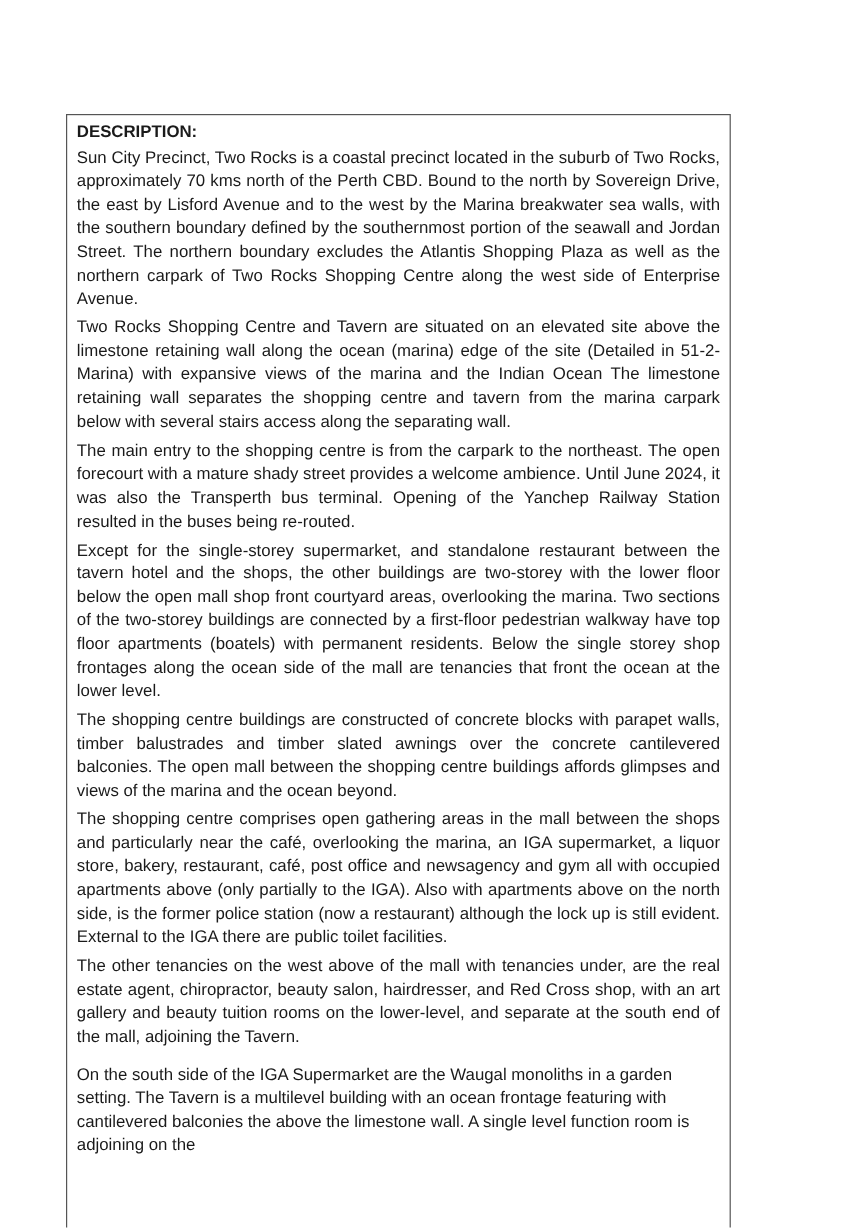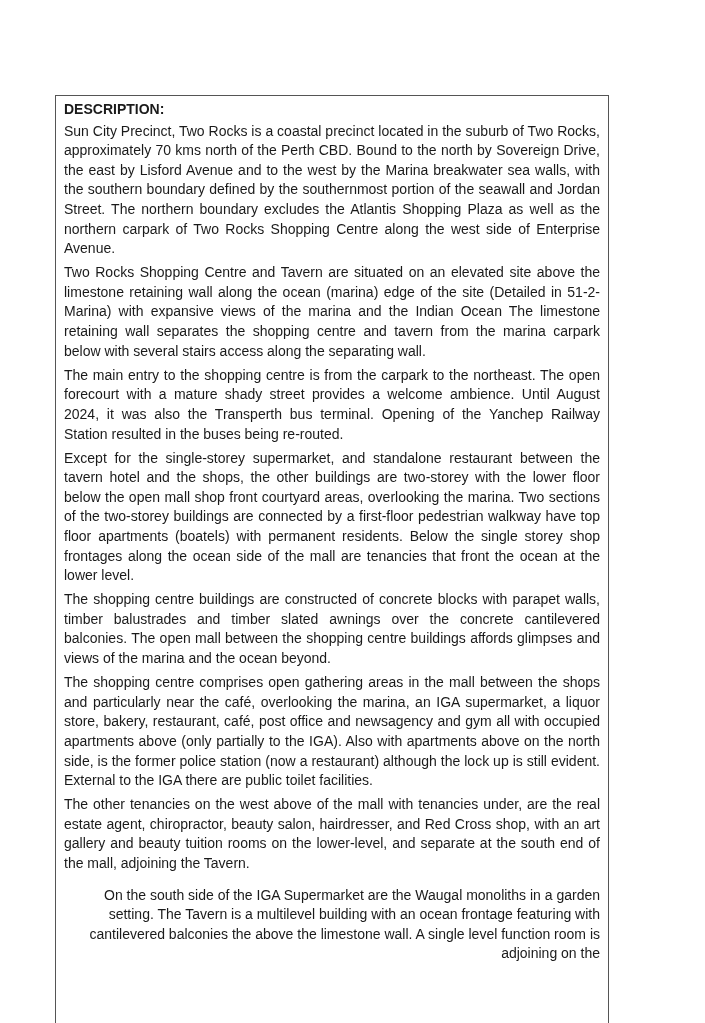--- a/index.html
+++ b/index.html
@@ -39,19 +39,19 @@
     text-align: justify;
   }
 </style>
 </head>
 <body>
 
 <div class="desc-box">
   <div class="desc-heading">DESCRIPTION:</div>
   <p class="desc-para">Sun City Precinct, Two Rocks is a coastal precinct located in the suburb of Two Rocks, approximately 70 kms north of the Perth CBD. Bound to the north by Sovereign Drive, the east by Lisford Avenue and to the west by the Marina breakwater sea walls, with the southern boundary defined by the southernmost portion of the seawall and Jordan Street. The northern boundary excludes the Atlantis Shopping Plaza as well as the northern carpark of Two Rocks Shopping Centre along the west side of Enterprise Avenue.</p>
   <p class="desc-para">Two Rocks Shopping Centre and Tavern are situated on an elevated site above the limestone retaining wall along the ocean (marina) edge of the site (Detailed in 51-2-Marina) with expansive views of the marina and the Indian Ocean The limestone retaining wall separates the shopping centre and tavern from the marina carpark below with several stairs access along the separating wall.</p>
-  <p class="desc-para">The main entry to the shopping centre is from the carpark to the northeast. The open forecourt with a mature shady street provides a welcome ambience. Until August 2024, it was also the Transperth bus terminal. Opening of the Yanchep Railway Station resulted in the buses being re-routed.</p>
+  <p class="desc-para">The main entry to the shopping centre is from the carpark to the northeast. The open forecourt with a mature shady street provides a welcome ambience. Until June 2024, it was also the Transperth bus terminal. Opening of the Yanchep Railway Station resulted in the buses being re-routed.</p>
   <p class="desc-para">Except for the single-storey supermarket, and standalone restaurant between the tavern hotel and the shops, the other buildings are two-storey with the lower floor below the open mall shop front courtyard areas, overlooking the marina. Two sections of the two-storey buildings are connected by a first-floor pedestrian walkway have top floor apartments (boatels) with permanent residents.  Below the single storey shop frontages along the ocean side of the mall are tenancies that front the ocean at the lower level.</p>
   <p class="desc-para">The shopping centre buildings are constructed of concrete blocks with parapet walls, timber balustrades and timber slated awnings over the concrete cantilevered balconies. The open mall between the shopping centre buildings affords glimpses and views of the marina and the ocean beyond.</p>
   <p class="desc-para">The shopping centre comprises open gathering areas in the mall between the shops and particularly near the café, overlooking the marina, an IGA supermarket, a liquor store, bakery, restaurant, café, post office and newsagency and gym all with occupied apartments above (only partially to the IGA).  Also with apartments above on the north side, is the former police station (now a restaurant) although the lock up is still evident. External to the IGA there are public toilet facilities.</p>
   <p class="desc-para">The other tenancies on the west above of the mall with tenancies under, are the real estate agent, chiropractor, beauty salon, hairdresser, and Red Cross shop, with an art gallery and beauty tuition rooms on the lower-level, and separate at the south end of the mall, adjoining the Tavern.</p>
-  <p class="desc-para" style="text-align:right;margin-top:12px;">On the south side of the IGA Supermarket are the Waugal monoliths in a garden setting. The Tavern is a multilevel building with an ocean frontage featuring with cantilevered balconies the above the limestone wall.  A single level function room is adjoining on the</p>
+  <p class="desc-para" style="text-align:left;margin-top:12px;">On the south side of the IGA Supermarket are the Waugal monoliths in a garden setting. The Tavern is a multilevel building with an ocean frontage featuring with cantilevered balconies the above the limestone wall.  A single level function room is adjoining on the</p>
 </div>
 
 </body></html>

